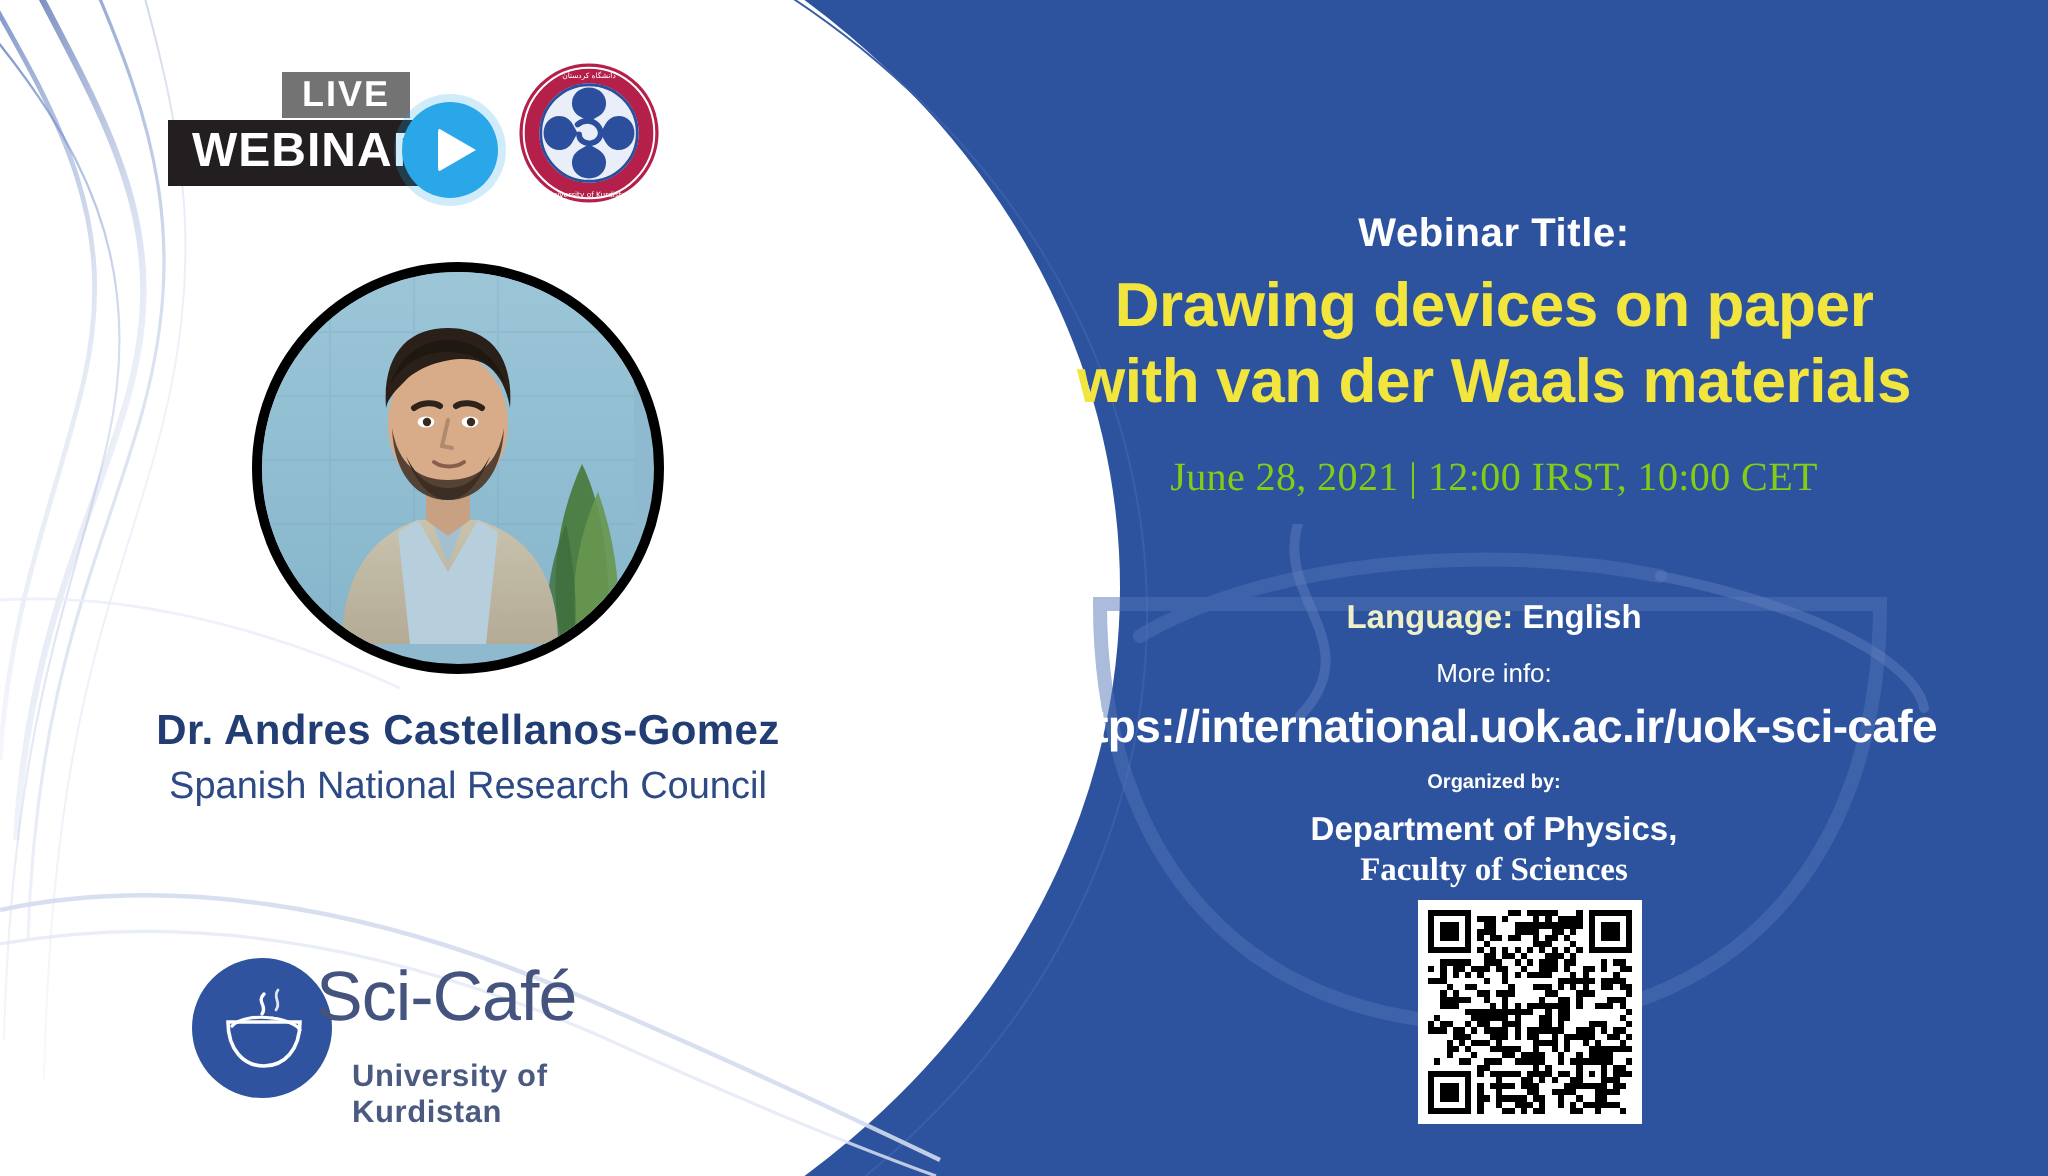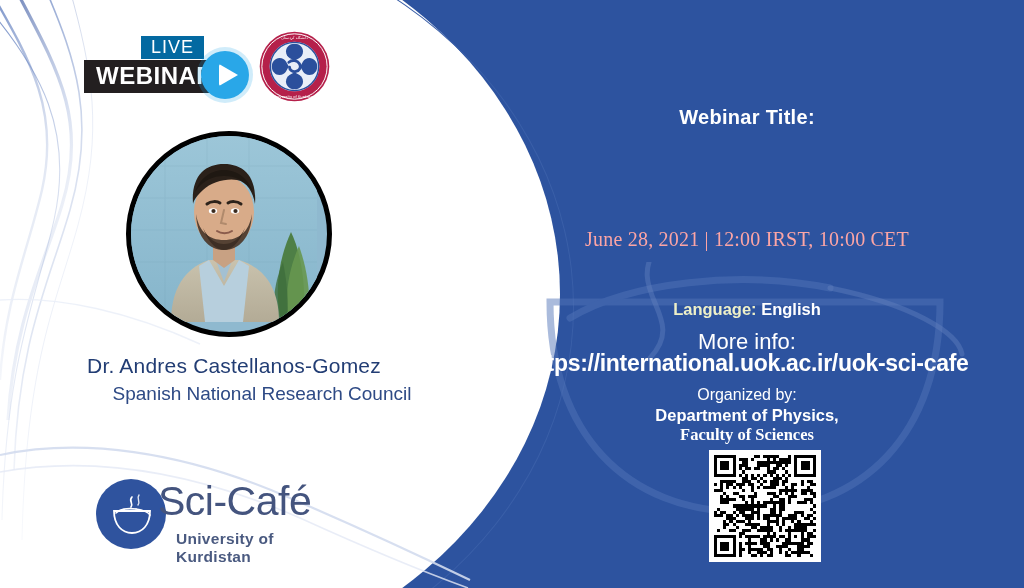--- a/index.html
+++ b/index.html
@@ -56,23 +56,23 @@
     position: absolute;
     left: 84px;
     top: 36px;
     width: 170px;
     height: 58px;
   }
   .live-box {
     position: absolute;
     left: 57px;
     top: 0px;
-    background: #0369a1;
+    background: #737373;
     color: #ffffff;
-    font-weight: normal;
+    font-weight: bold;
     font-size: 18px;
     letter-spacing: 1px;
     padding: 2px 10px 3px 10px;
     line-height: 1;
   }
   .webinar-box {
     position: absolute;
     left: 0px;
     top: 24px;
     background: #231f20;
@@ -129,33 +129,32 @@
 
   
   .speaker-name {
     position: absolute;
     left: 0;
     top: 354px;
     width: 468px;
     text-align: center;
     color: #223d74;
     font-size: 21px;
-    font-weight: normal;
+    font-weight: bold;
     letter-spacing: 0.2px;
   }
   .speaker-affil {
     position: absolute;
     left: 0;
     top: 383px;
     width: 468px;
     text-align: center;
     color: #2e4a85;
     font-size: 19px;
     font-weight: normal;
-    padding-left: 28px;
   }
 
   
   .scicafe {
     position: absolute;
     left: 96px;
     top: 477px;
     width: 240px;
     height: 78px;
   }
@@ -164,21 +163,21 @@
     left: 0; top: 2px;
     width: 70px; height: 70px;
     border-radius: 50%;
     background: #2f539e;
   }
   .scicafe-word {
     position: absolute;
     left: 62px;
     top: 4px;
     color: #44547e;
-    font-size: 41px;
+    font-size: 35px;
     font-weight: normal;
     letter-spacing: -0.5px;
     line-height: 1;
   }
   .scicafe-sub {
     position: absolute;
     left: 80px;
     top: 53px;
     color: #4a5a80;
     font-size: 15.5px;
@@ -229,21 +228,21 @@
     font-size: 31px;
     font-weight: bold;
     line-height: 1.22;
     letter-spacing: -0.2px;
   }
   .date-line {
     position: absolute;
     left: 0;
     top: 228px;
     width: 554px;
-    color: #fca5a5;
+    color: #84cc16;
     font-family: "Liberation Serif", serif;
     font-size: 20px;
     letter-spacing: 0.2px;
   }
   .lang-line {
     position: absolute;
     left: 0;
     top: 260px;
     width: 554px;
     font-size: 16.5px;
@@ -251,41 +250,41 @@
     margin-top: 40px;
   }
   .lang-key { color: #eef0c8; }
   .lang-val { color: #ffffff; }
   .moreinfo-label {
     position: absolute;
     left: 0;
     top: 329px;
     width: 554px;
     color: #ffffff;
-    font-size: 22px;
+    font-size: 13px;
     font-weight: normal;
   }
   .moreinfo-url {
     position: absolute;
     left: 0;
     top: 350px;
     width: 554px;
     color: #ffffff;
     font-size: 23px;
     font-weight: bold;
     letter-spacing: -0.3px;
   }
   .org-label {
     position: absolute;
     left: 0;
     top: 386px;
     width: 554px;
     color: #ffffff;
-    font-size: 16px;
-    font-weight: normal;
+    font-size: 10px;
+    font-weight: bold;
   }
   .org-line1 {
     position: absolute;
     left: 0;
     top: 406px;
     width: 554px;
     color: #ffffff;
     font-size: 16.5px;
     font-weight: bold;
   }
@@ -453,20 +452,24 @@
         <g fill="none" stroke="#6b88c3" stroke-width="5" opacity="0.42" stroke-linecap="round">
           <path d="M320 26 C400 42, 448 70, 452 92"></path>
           <path d="M150 -20 C110 30, 180 54, 140 96"></path>
         </g>
       </svg>
     </div>
 
     <div class="rp-content">
       <div class="webinar-title-label">Webinar Title:</div>
 
+      <div class="talk-title">
+        <div>Drawing devices on paper</div>
+        <div>with van der Waals materials</div>
+      </div>
 
       <div class="date-line">June 28, 2021 | 12:00 IRST, 10:00 CET</div>
 
       <div class="lang-line">
         <span class="lang-key">Language:</span>
         <span class="lang-val">English</span>
       </div>
 
       <div class="moreinfo-label">More info:</div>
       <div class="moreinfo-url">https://international.uok.ac.ir/uok-sci-cafe</div>

